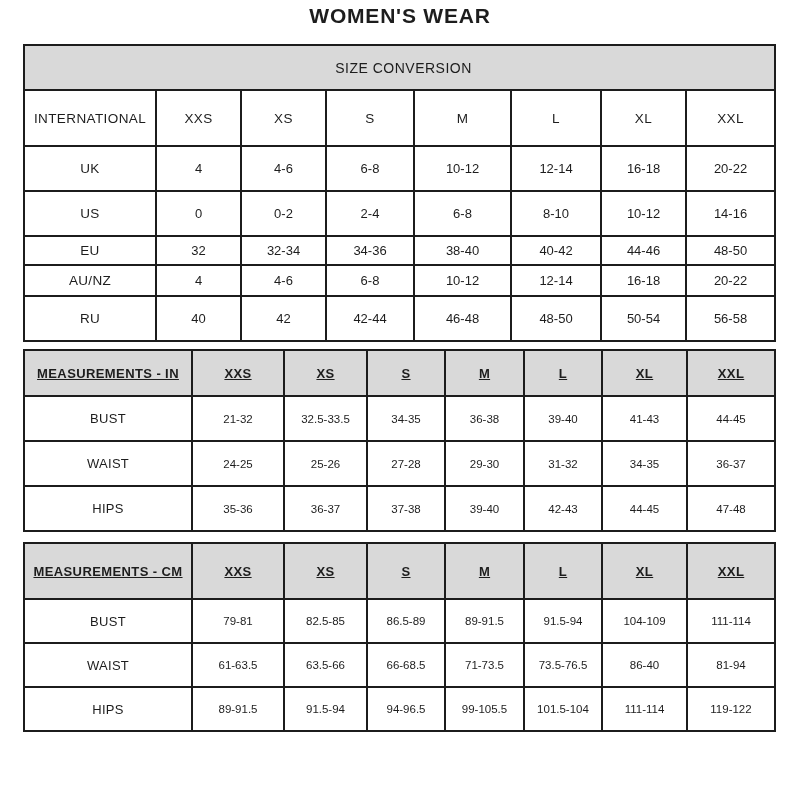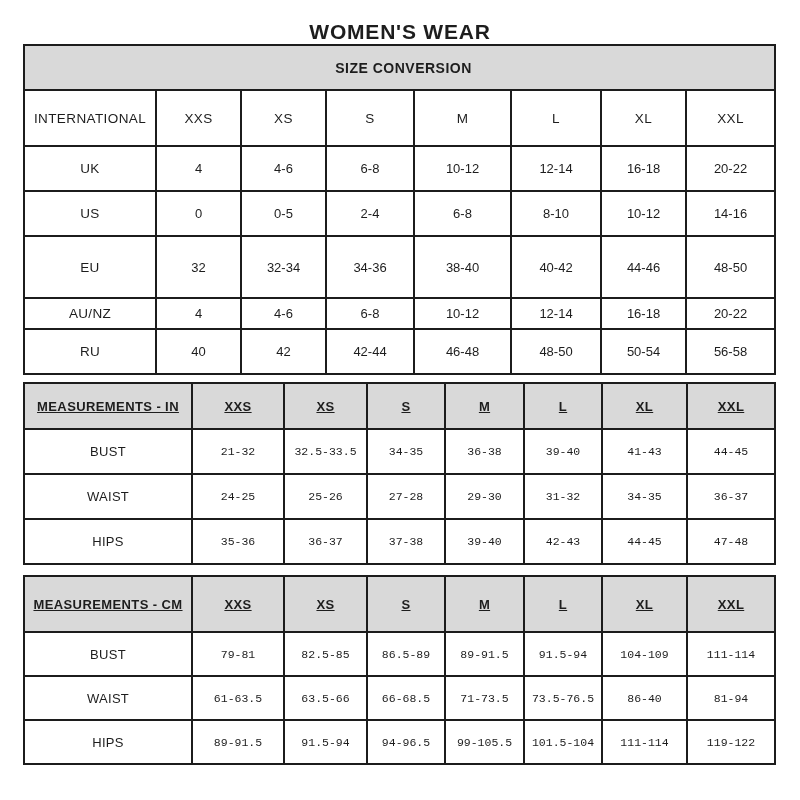--- a/index.html
+++ b/index.html
@@ -1,29 +1,29 @@
 <!DOCTYPE html>
 <html><head>
 <meta charset="utf-8">
 <style>
   * { margin:0; padding:0; box-sizing:border-box; }
   html,body { width:800px; height:800px; background:#ffffff; font-family:"Liberation Sans", sans-serif; color:#1d1d1d; }
-  .page-title { text-align:center; font-size:21px; font-weight:bold; letter-spacing:0.8px; padding-top:20px; height:44px; }
+  .page-title { text-align:center; font-size:21px; font-weight:bold; letter-spacing:0.8px; padding-top:4px; height:44px; }
   table.tbl { border-collapse:collapse; table-layout:fixed; margin-left:23px; width:753px; }
   table.tbl td { border:2px solid #1c1c1c; text-align:center; vertical-align:middle; overflow:hidden; }
   .gray { background:#d9d9d9; }
-  td.section-title { font-weight:bold; font-size:14px; letter-spacing:0.5px;padding-left:8px; }
+  td.section-title { font-weight:normal; font-size:14px; letter-spacing:0.5px;padding-left:8px; }
   
   .t1 .head td { font-size:13.5px; letter-spacing:0.4px; }
   .t1 td.rl { font-size:13.5px; letter-spacing:0.3px;text-align:center; }
   .t1 td.val { font-size:13px; }
   
   .tm .head td { font-size:13px; font-weight:bold; letter-spacing:0.4px;text-decoration:underline; }
   .tm td.rl { font-size:13px; letter-spacing:0.3px;margin-top:40px; }
-  .tm td.val { font-size:11.5px;font-family:Liberation Mono, monospace; }
+  .tm td.val { font-size:11.5px; }
   .gap7 { height:7px; }
   .gap10 { height:10px; }
 </style>
 </head>
 <body>
 
 <div class="page-title">WOMEN'S WEAR</div>
 
 <table class="tbl t1">
   <colgroup>
@@ -56,28 +56,28 @@
       <td class="val">4-6</td>
       <td class="val">6-8</td>
       <td class="val">10-12</td>
       <td class="val">12-14</td>
       <td class="val">16-18</td>
       <td class="val">20-22</td>
     </tr>
     <tr style="height:45px">
       <td class="rl">US</td>
       <td class="val">0</td>
-      <td class="val">0-5</td>
+      <td class="val">0-2</td>
       <td class="val">2-4</td>
       <td class="val">6-8</td>
       <td class="val">8-10</td>
       <td class="val">10-12</td>
       <td class="val">14-16</td>
     </tr>
-    <tr style="height:62px">
+    <tr style="height:29px">
       <td class="rl">EU</td>
       <td class="val">32</td>
       <td class="val">32-34</td>
       <td class="val">34-36</td>
       <td class="val">38-40</td>
       <td class="val">40-42</td>
       <td class="val">44-46</td>
       <td class="val">48-50</td>
     </tr>
     <tr style="height:31px">

